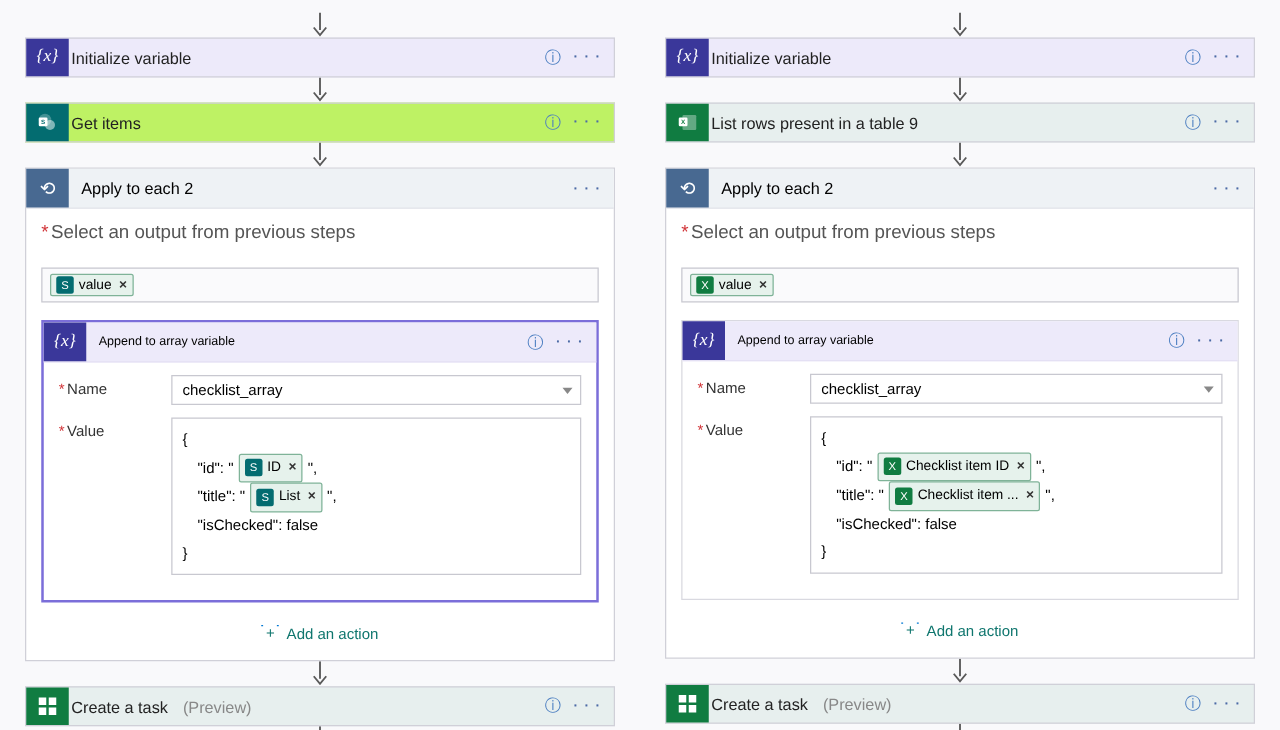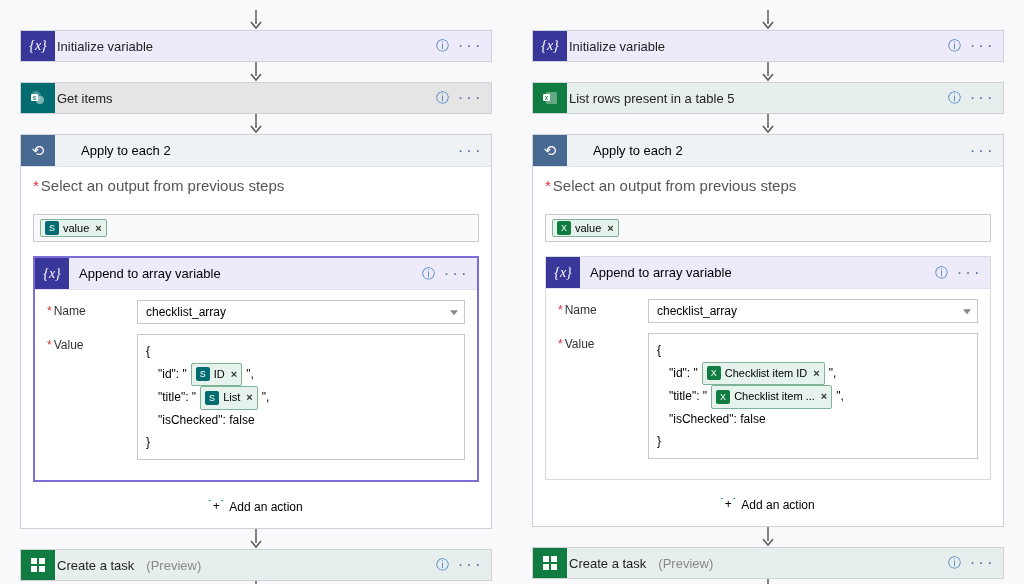--- a/index.html
+++ b/index.html
@@ -8,54 +8,54 @@
   svg.arrow-svg { width: 14px; height: 20px; }
   .card { width: 100%; border: 1px solid #d0d0d8; background: #fff; display: flex; align-items: stretch; min-height: 32px; }
   .card .icon { width: 34px; display: flex; align-items: center; justify-content: center; color: #fff; font-size: 14px; }
   .card .title { flex: 1; display: flex; align-items: center; padding: 0 2px; font-size: 13px; color: #222; }
   .card .title .preview { color: #888; margin-left: 12px; }
   .card .actions { display: flex; align-items: center; gap: 10px; padding: 0 10px; }
   .help { color: #4b7ec1; font-size: 13px; }
   .more { color: #4b6aa5; letter-spacing: 1px; font-weight: bold; font-size: 11px; }
   .var-card { background: #edeafa; }
   .var-card .icon { background: #3a379a; }
-  .sp-card { background: #e5e5e5; }
+  .sp-card { background: #bef264; }
   .sp-card .icon { background: #036c70; }
   .excel-card { background: #e7efee; }
   .excel-card .icon { background: #107c41; }
   .planner-card { background: #e7efee; }
   .planner-card .icon { background: #107c41; }
   .container-box { width: 100%; border: 1px solid #d0d0d8; background: #fff; }
   .container-header { display: flex; align-items: stretch; background: #eef2f5; border-bottom: 1px solid #e2e4ea; min-height: 32px; }
   .container-header .icon { width: 34px; background: #486991; color: #fff; display: flex; align-items: center; justify-content: center; }
-  .container-header .title { flex: 1; display: flex; align-items: center; padding: 0 26px; font-size: 13px; }
+  .container-header .title { flex: 1; display: flex; align-items: center; padding: 0 10px; font-size: 13px; }
   .container-header .actions { display: flex; align-items: center; gap: 10px; padding: 0 10px; }
   .container-body { padding: 10px 12px 14px; }
   .hint { font-size: 15px; color: #555; margin-bottom: 20px; }
   .req { color: #d13438; margin-right: 2px; }
   .token-row { border: 1px solid #c8c8d0; background: #fafafc; padding: 4px 6px; display: flex; align-items: center; gap: 6px; }
   .token { display: inline-flex; align-items: center; gap: 4px; background: #e6f2ec; border: 1px solid #7fb398; border-radius: 2px; padding: 1px 4px; font-size: 11px; }
   .token .ticon { width: 14px; height: 14px; background: #107c41; color:#fff; font-size:9px; display:flex; align-items:center; justify-content:center; border-radius:2px; }
   .token .ticon.sp { background: #036c70; }
   .token .close { color:#333; font-weight:bold; margin-left:2px; }
   .inner-card { border: 2px solid #7b6ed9; margin-top: 14px; background: #fff; }
   .inner-card.nohl { border: 1px solid #d9d9e0; }
   .inner-header { display:flex; align-items:stretch; background:#edeafa; min-height:32px; border-bottom:1px solid #e4e0f4; }
   .inner-header .icon { width:34px; background:#3a379a; color:#fff; display:flex; align-items:center; justify-content:center; }
-  .inner-header .title { flex:1; display:flex; align-items:center; padding:0 10px; font-size:13px; }
+  .inner-header .title { flex:1; display:flex; align-items:center; padding:0 10px; font-size:10px; }
   .inner-header .actions { display:flex; align-items:center; gap:10px; padding:0 10px; }
   .inner-body { padding: 10px 12px; }
   .form-row { display:flex; align-items:flex-start; margin-bottom:10px; }
   .form-label { width: 90px; font-size: 12px; color:#333; padding-top:4px; }
   .form-control { flex:1; }
   .select { border:1px solid #c8c8d0; padding:4px 20px 4px 8px; font-size:12px; position:relative; background:#fff; }
   .select:after { content:""; position:absolute; right:6px; top:50%; transform:translateY(-35%); border-left:4px solid transparent; border-right:4px solid transparent; border-top:5px solid #888; }
   .code-box { border:1px solid #c8c8d0; background:#fff; padding:6px 8px; font-size:12px; line-height:1.8; }
   .code-line { display:flex; align-items:center; gap:4px; flex-wrap:wrap; }
-  .add-action { color:#000000; font-size:12px; display:flex; align-items:center; gap:6px; margin-top:18px; justify-content:center; }
+  .add-action { color:#0f766e; font-size:12px; display:flex; align-items:center; gap:6px; margin-top:18px; justify-content:center; }
   .icn-svg { width:16px; height:16px; fill:currentColor; }
   .fx { font-style: italic; font-family: Georgia, serif; font-size: 14px; }
   .loop-icn:before { content:"⟳"; font-size:15px; display:inline-block; transform: scaleX(-1); }
   .grid-icn { display:inline-block; width:14px; height:14px; position:relative; }
   .grid-icn:before { content:""; position:absolute; inset:0; background:
      linear-gradient(#fff,#fff) 0 0/6px 6px no-repeat,
      linear-gradient(#fff,#fff) 8px 0/6px 6px no-repeat,
      linear-gradient(#fff,#fff) 0 8px/6px 6px no-repeat,
      linear-gradient(#fff,#fff) 8px 8px/6px 6px no-repeat; }
   .add-icn { width:14px; height:14px; border-top:1px solid #0078d4; position:relative; }
@@ -242,21 +242,21 @@
     </svg>
 
   <div class="card excel-card">
     <div class="icon">
         <svg class="icn-svg" viewBox="0 0 16 16">
           <rect x="4" y="2" width="11" height="12" rx="1" fill="#fff" opacity="0.35"></rect>
           <rect x="1" y="4" width="7" height="7" rx="1" fill="#fff"></rect>
           <text x="4.5" y="9.5" font-size="5" fill="#107c41" text-anchor="middle" font-weight="bold">X</text>
         </svg>
       </div>
-    <div class="title">List rows present in a table 5</div>
+    <div class="title">List rows present in a table 9</div>
     <div class="actions">
       <span class="help">ⓘ</span>
       <span class="more">· · ·</span>
     </div>
   </div>
 
   <svg class="arrow-svg">
       <line x1="7" y1="0" x2="7" y2="14" stroke="#5a5a5a" stroke-width="1.5"></line>
       <polyline points="2,12 7,18 12,12" fill="none" stroke="#5a5a5a" stroke-width="1.5"></polyline>
     </svg>

